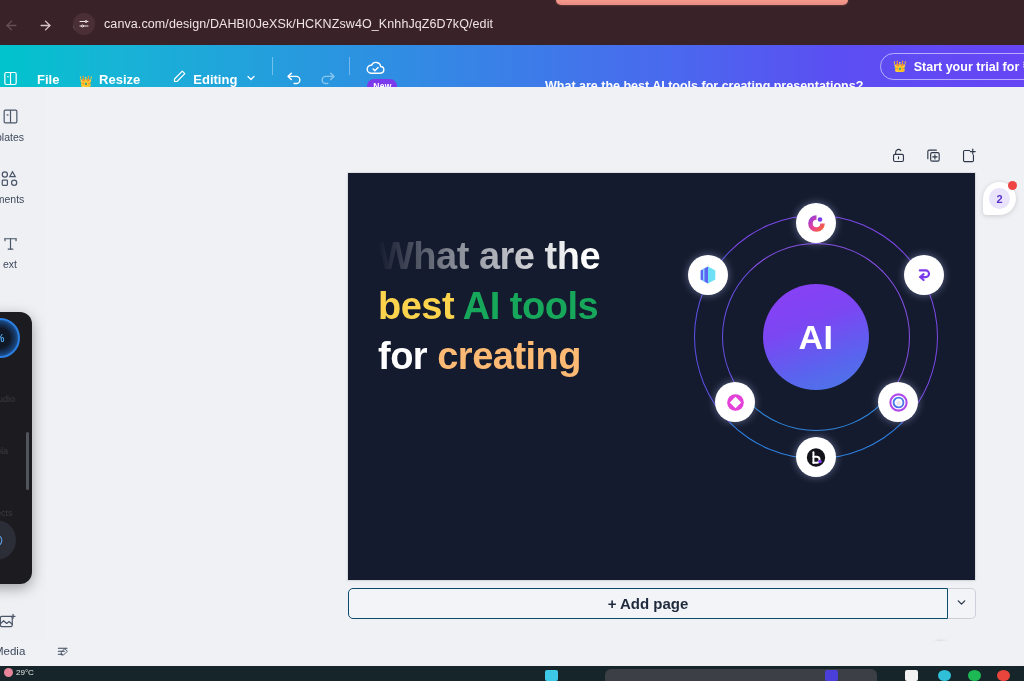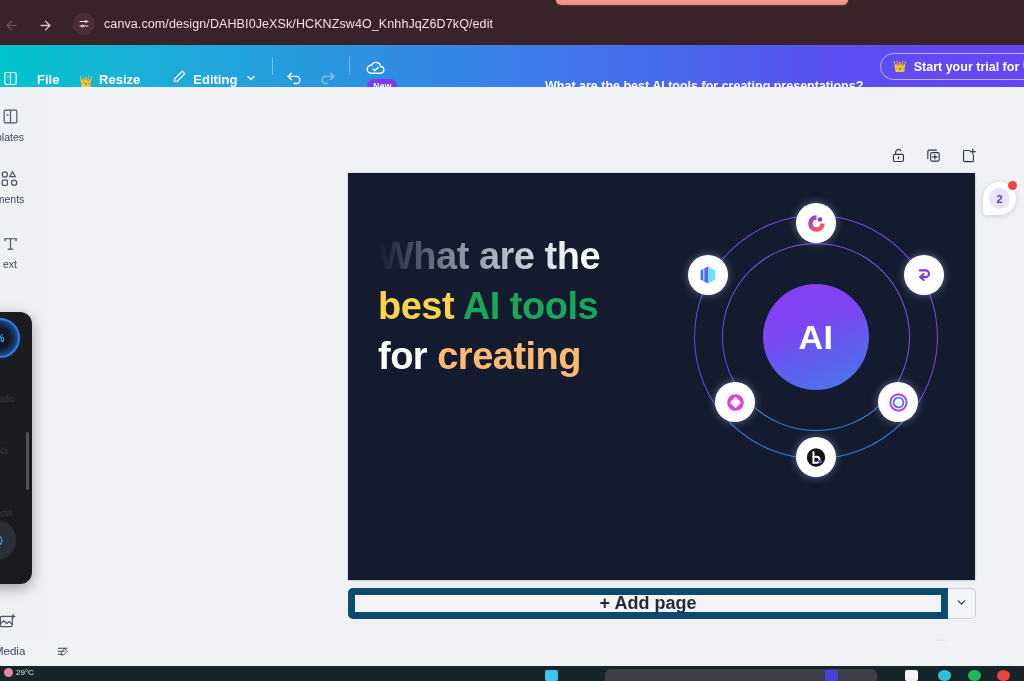--- a/index.html
+++ b/index.html
@@ -187,22 +187,22 @@
     display:flex; align-items:center; justify-content:center;
   }
   .comment-dot{
     position:absolute; right:-1px; top:-1px; width:9px; height:9px;
     border-radius:50%; background:#ef4444;
   }
 
   
   .addpage-row{ position:absolute; left:348px; top:588px; width:628px; height:31px; display:flex; }
   .addpage-btn{
-    flex:1; border:7px solid #0c4a6e; border-radius:5px 0 0 5px;
-    background:#f2f4f7; color:#1f2a3d; font-size:18px; font-weight:bold;
+    flex:1; border:1px solid #0c4a6e; border-radius:5px 0 0 5px;
+    background:#f2f4f7; color:#1f2a3d; font-size:15px; font-weight:bold;
     display:flex; align-items:center; justify-content:center;
   }
   .addpage-caret{
     width:28px; border:1px solid #ccd0d8; border-left:none; border-radius:0 5px 5px 0;
     background:#f2f4f7; display:flex; align-items:center; justify-content:center;
     color:#2d3748;
   }
 
   
   .zoomslider{ position:absolute; left:875px; top:648px; width:148px; height:5px; }

